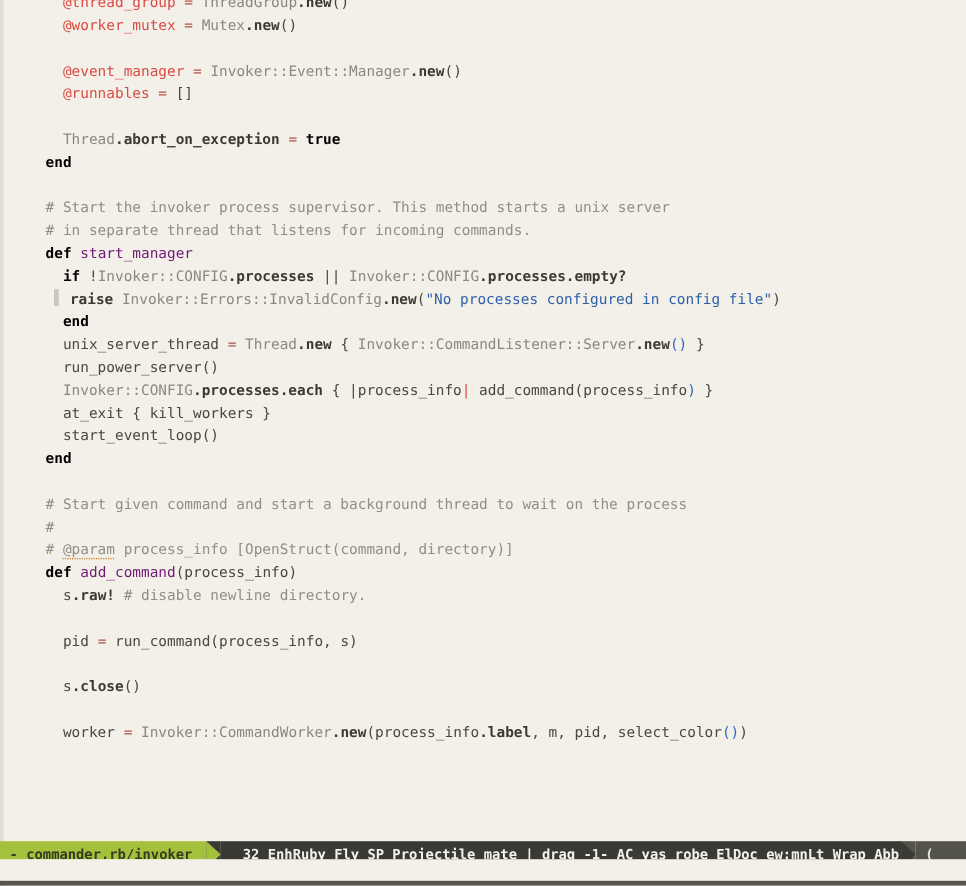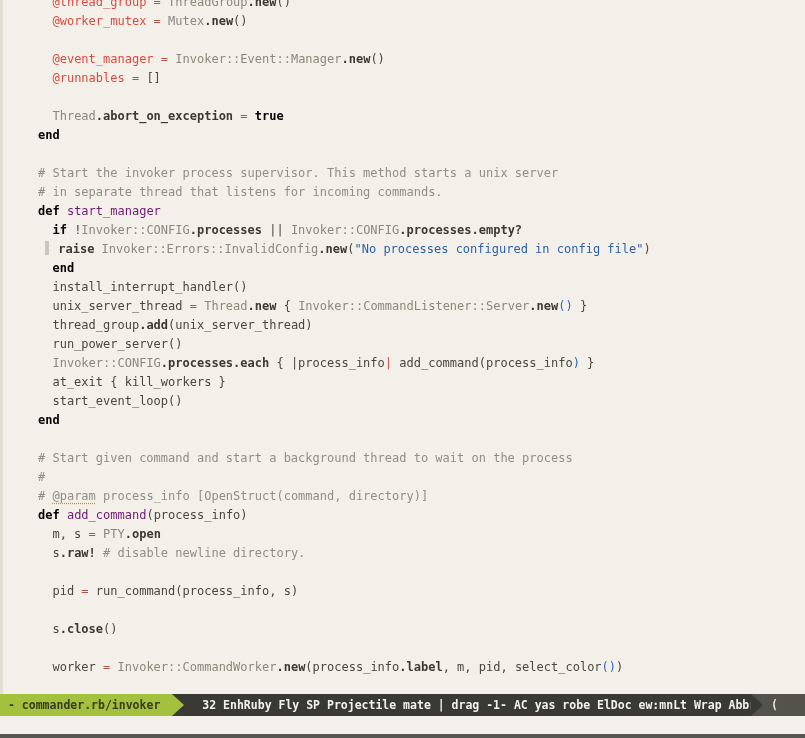--- a/index.html
+++ b/index.html
@@ -32,21 +32,21 @@
   .tk-bluep{color:#2e68c0;}
   .tk-pipe{color:#d94b42;}
   .indent-bar{
     display:inline-block;width:4px;height:14px;
     background:#c9c6bc;vertical-align:middle;
     margin-right:9px;margin-top:-3px;
   }
   
   .modeline{
     position:absolute;left:0;top:694px;width:805px;height:36px;
-    display:flex;align-items:flex-start;
+    display:flex;align-items:center;
     font:bold 11.5px/22px "DejaVu Sans Mono", monospace;
   }
   .ml-left{
     background:#a3c13c;color:#383b20;
     padding:0 12px 0 8px;white-space:pre;flex:0 0 auto;
   }
   .arrow{width:0;height:0;flex:0 0 auto;
     border-top:11px solid transparent;border-bottom:11px solid transparent;}
   .arrow-green{border-left:12px solid #a3c13c;background:#3a3a35;}
   .ml-main{
@@ -81,34 +81,31 @@
     <div class="line"></div>
     <div class="line"><span>  </span><span class="tk-const">Thread</span><span class="tk-m">.abort_on_exception</span><span> </span><span class="tk-op">=</span><span> </span><span class="tk-kw">true</span></div>
     <div class="line"><span class="tk-kw">end</span></div>
     <div class="line"></div>
     <div class="line"><span class="tk-comment"># Start the invoker process supervisor. This method starts a unix server</span></div>
     <div class="line"><span class="tk-comment"># in separate thread that listens for incoming commands.</span></div>
     <div class="line"><span class="tk-kw">def</span><span> </span><span class="tk-defname">start_manager</span></div>
     <div class="line"><span>  </span><span class="tk-kw">if</span><span> !</span><span class="tk-const">Invoker::CONFIG</span><span class="tk-m">.processes</span><span> || </span><span class="tk-const">Invoker::CONFIG</span><span class="tk-m">.processes.empty?</span></div>
     <div class="line"><span> </span><span class="indent-bar"></span><span class="tk-m">raise</span><span> </span><span class="tk-const">Invoker::Errors::InvalidConfig</span><span class="tk-m">.new</span><span>(</span><span class="tk-str">"No processes configured in config file"</span><span>)</span></div>
     <div class="line"><span>  </span><span class="tk-kw">end</span></div>
-    <div class="line"><span>  install_interrupt_handler()</span></div>
     <div class="line"><span>  unix_server_thread </span><span class="tk-op">=</span><span> </span><span class="tk-const">Thread</span><span class="tk-m">.new</span><span> { </span><span class="tk-const">Invoker::CommandListener::Server</span><span class="tk-m">.new</span><span class="tk-bluep">()</span><span> }</span></div>
-    <div class="line"><span>  thread_group</span><span class="tk-m">.add</span><span>(unix_server_thread)</span></div>
     <div class="line"><span>  run_power_server()</span></div>
     <div class="line"><span>  </span><span class="tk-const">Invoker::CONFIG</span><span class="tk-m">.processes.each</span><span> { |process_info</span><span class="tk-pipe">|</span><span> add_command(process_info</span><span class="tk-bluep">)</span><span> }</span></div>
     <div class="line"><span>  at_exit { kill_workers }</span></div>
     <div class="line"><span>  start_event_loop()</span></div>
     <div class="line"><span class="tk-kw">end</span></div>
     <div class="line"></div>
     <div class="line"><span class="tk-comment"># Start given command and start a background thread to wait on the process</span></div>
     <div class="line"><span class="tk-comment">#</span></div>
     <div class="line"><span class="tk-comment"># </span><span class="tk-param">@param</span><span class="tk-comment"> process_info [OpenStruct(command, directory)]</span></div>
     <div class="line"><span class="tk-kw">def</span><span> </span><span class="tk-defname">add_command</span><span>(process_info)</span></div>
-    <div class="line"><span>  m, s </span><span class="tk-op">=</span><span> </span><span class="tk-const">PTY</span><span class="tk-m">.open</span></div>
     <div class="line"><span>  s</span><span class="tk-m">.raw!</span><span> </span><span class="tk-comment"># disable newline directory.</span></div>
     <div class="line"></div>
     <div class="line"><span>  pid </span><span class="tk-op">=</span><span> run_command(process_info, s)</span></div>
     <div class="line"></div>
     <div class="line"><span>  s</span><span class="tk-m">.close</span><span>()</span></div>
     <div class="line"></div>
     <div class="line"><span>  worker </span><span class="tk-op">=</span><span> </span><span class="tk-const">Invoker::CommandWorker</span><span class="tk-m">.new</span><span>(process_info</span><span class="tk-m">.label</span><span>, m, pid, select_color</span><span class="tk-bluep">()</span><span>)</span></div>
   </div>
 
 <div class="modeline">

